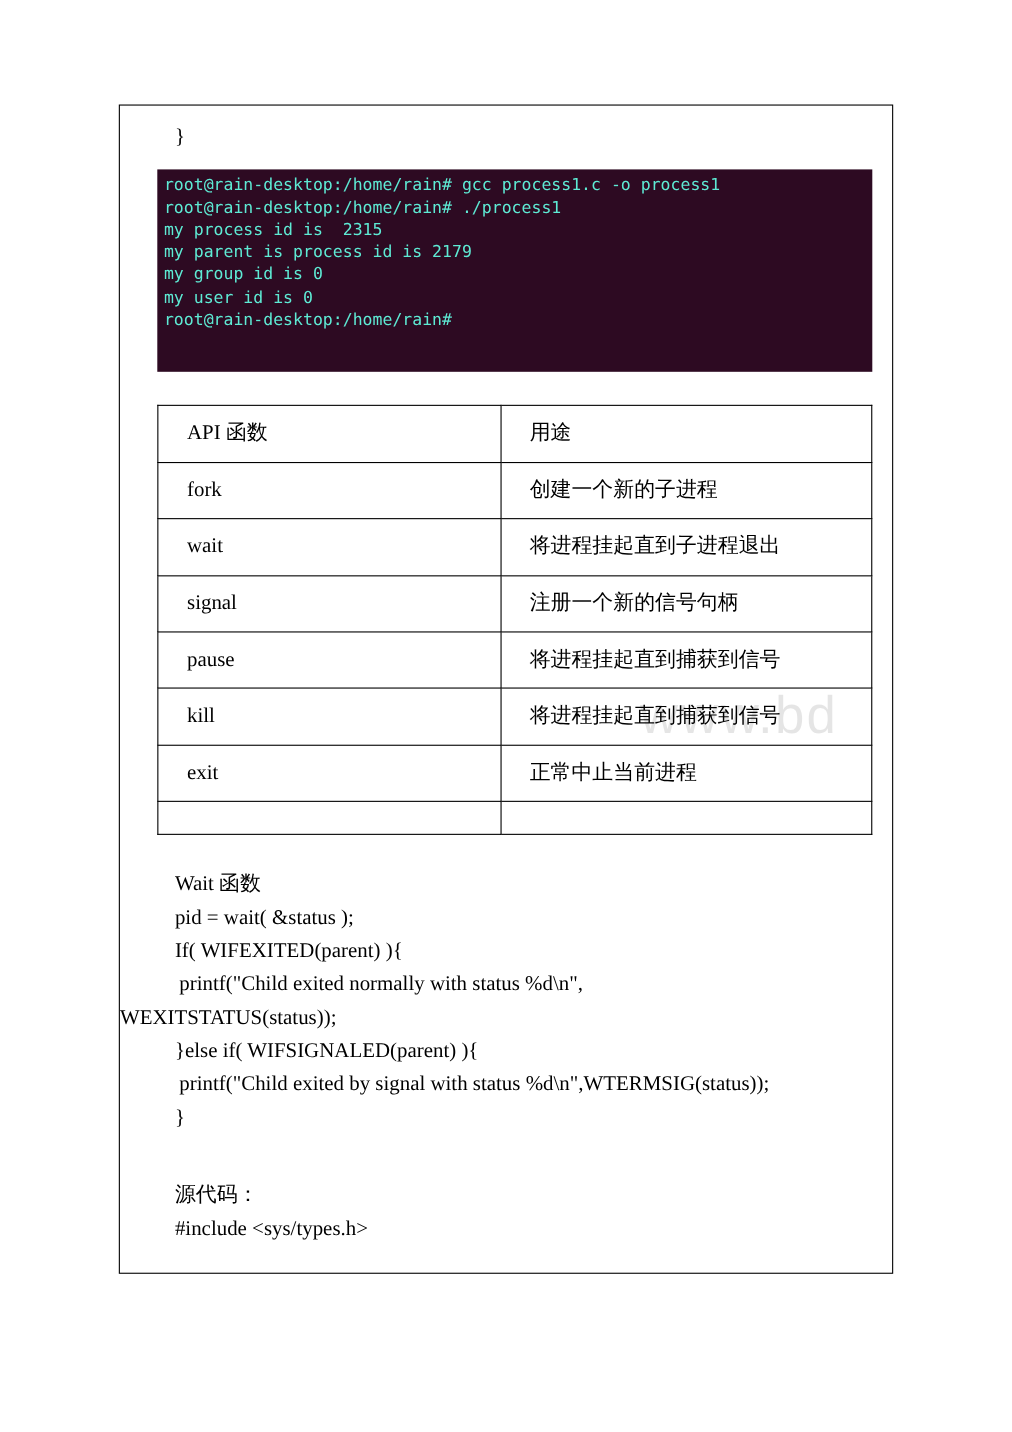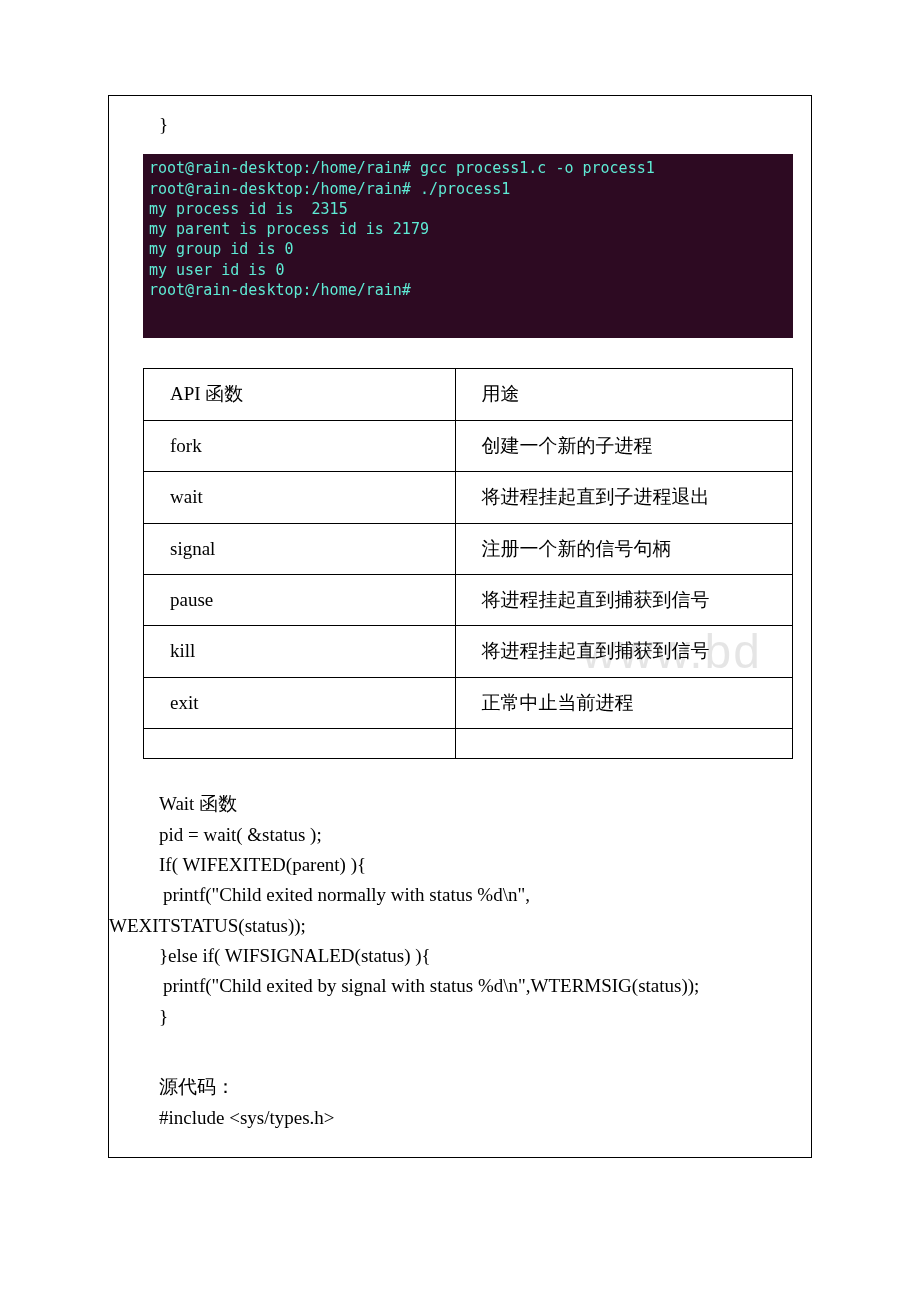--- a/index.html
+++ b/index.html
@@ -124,21 +124,21 @@
       </tr>
     </tbody>
       </table>
 
     <div class="code-lines">
       <p>Wait 函数</p>
       <p>pid = wait( &amp;status );</p>
       <p>If( WIFEXITED(parent) ){</p>
       <p style="padding-left:20px;margin-bottom:0;"> printf("Child exited normally with status %d\n",</p>
       <p style="padding-left:0;margin-left:-34px;margin-top:0;">WEXITSTATUS(status));</p>
-      <p>}else if( WIFSIGNALED(status) ){</p>
+      <p>}else if( WIFSIGNALED(parent) ){</p>
       <p style="padding-left:20px;"> printf("Child exited by signal with status %d\n",WTERMSIG(status));</p>
       <p>}</p>
       <p style="margin-top:40px;">源代码：</p>
       <p>#include &lt;sys/types.h&gt;</p>
     </div>
 
   </div>
 </div>
 
 </body></html>

